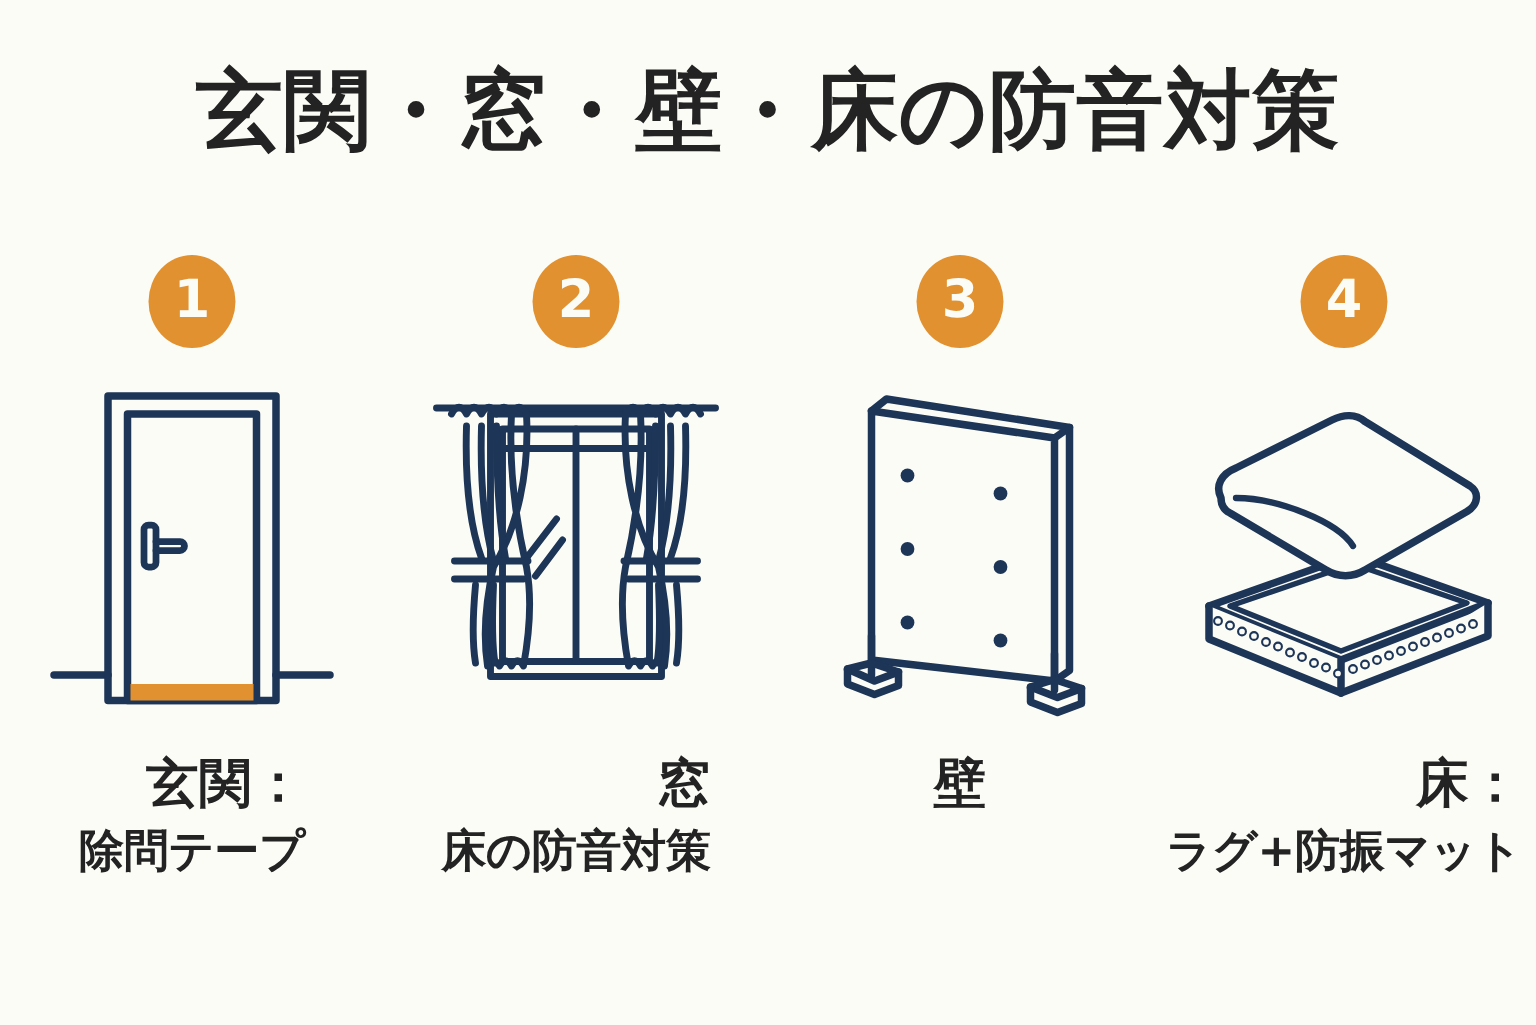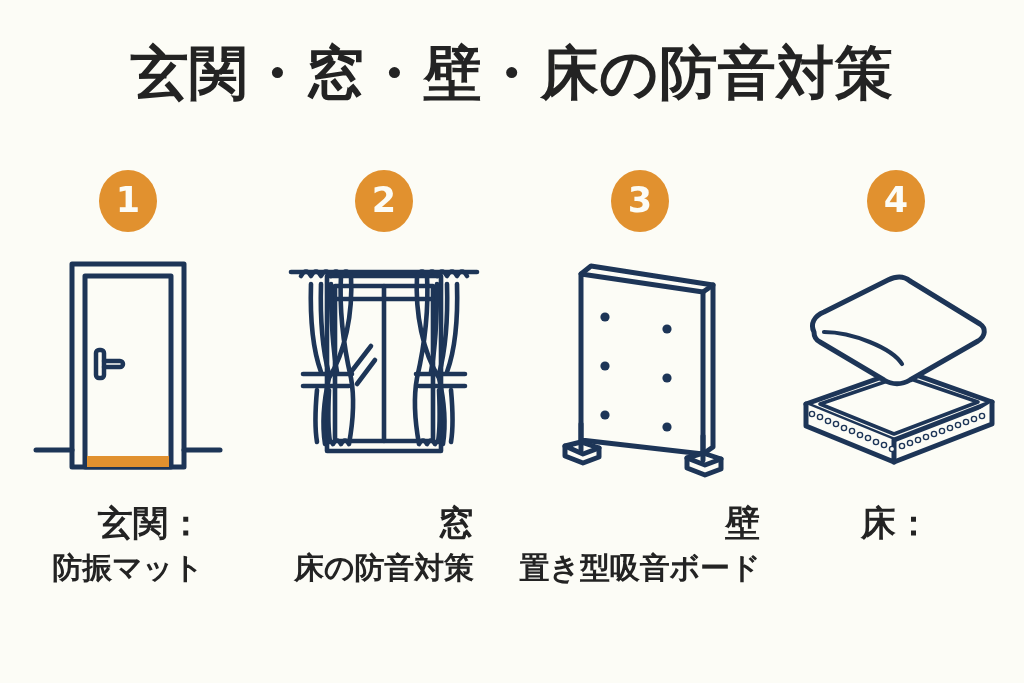--- a/index.html
+++ b/index.html
@@ -145,21 +145,21 @@
 
           <g fill="none" stroke="#1D3557" stroke-width="4.5" stroke-linecap="round" stroke-linejoin="round">
             <rect x="68" y="98" width="8" height="28" rx="3"></rect>
             <path d="M76 109 H92 a3 3 0 0 1 3 3 v0 a3 3 0 0 1 -3 3 H76"></path>
           </g>
         </svg>
       </div>
 
       <div class="caption">
         <div class="caption-head">玄関：</div>
-        <div class="caption-sub">防振マット</div>
+        <div class="caption-sub">除問テープ</div>
       </div>
     </div>
 
     <div class="column">
 
       <div class="badge">
         <span class="badge-num">2</span>
       </div>
 
       <div class="illus">
@@ -254,21 +254,20 @@
             <circle cx="62" cy="161" r="4.6"></circle>
             <circle cx="124" cy="75" r="4.6"></circle>
             <circle cx="124" cy="124" r="4.6"></circle>
             <circle cx="124" cy="173" r="4.6"></circle>
           </g>
         </svg>
       </div>
 
       <div class="caption">
         <div class="caption-head">壁</div>
-        <div class="caption-sub">置き型吸音ボード</div>
       </div>
     </div>
 
     <div class="column">
 
       <div class="badge">
         <span class="badge-num">4</span>
       </div>
 
       <div class="illus">
@@ -323,17 +322,18 @@
                      L36 88
                      C32 86 30 82 30 78 Z"></path>
 
             <path d="M40 78 C68 78 108 94 118 110" stroke-width="4.2" fill="none"></path>
           </g>
         </svg>
       </div>
 
       <div class="caption">
         <div class="caption-head">床：</div>
+        <div class="caption-sub">ラグ+防振マット</div>
       </div>
     </div>
 
   </div>
 </div>
 
 </body></html>

